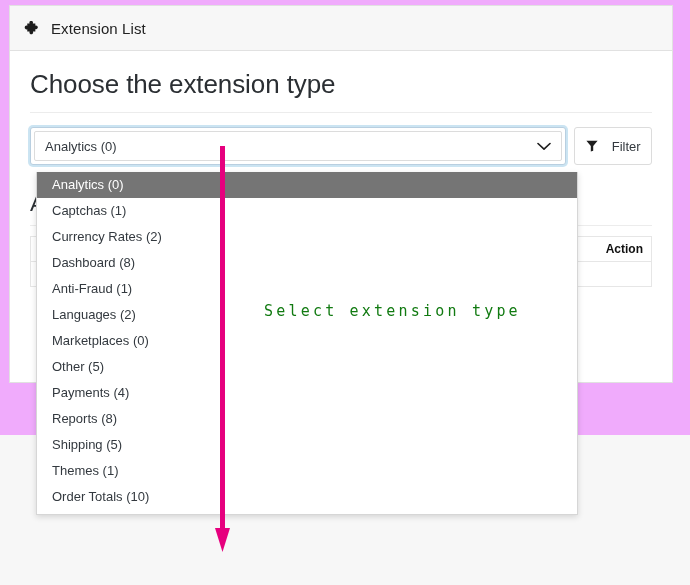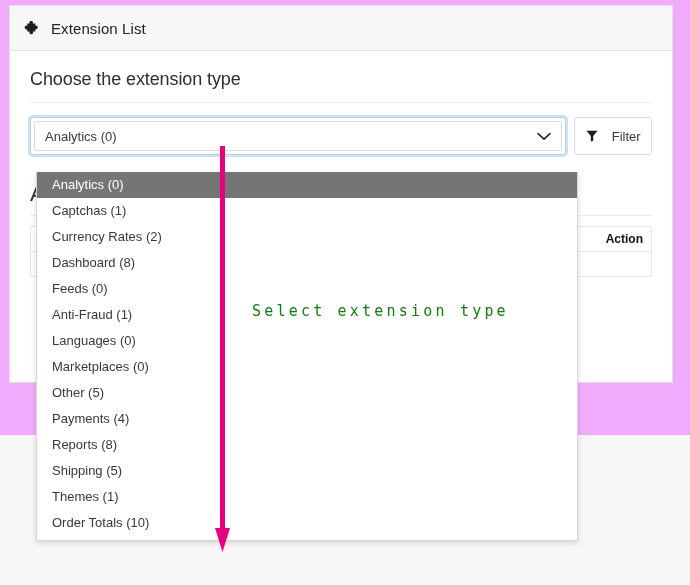--- a/index.html
+++ b/index.html
@@ -48,21 +48,21 @@
   }
 
   
   .card-body {
     padding: 18px 20px 0 20px;
     box-sizing: border-box;
     height: 331px;
     position: relative;
   }
   .section-title {
-    font-size: 18px;
+    font-size: 26px;
     font-weight: normal;
     color: #2b2f33;
     margin: 0 0 12px 0;
     letter-spacing: -0.1px;
   }
   .hr {
     border: 0;
     border-top: 1px solid #ececec;
     margin: 0 0 14px 0;
   }
@@ -187,21 +187,21 @@
     position: absolute;
     left: 214px;
     top: 144px;
     width: 20px;
     height: 414px;
     z-index: 60;
     pointer-events: none;
   }
   .annot-label {
     position: absolute;
-    left: 252px;
+    left: 264px;
     top: 302px;
     z-index: 61;
     font-family: "DejaVu Sans Mono", monospace;
     font-size: 15px;
     letter-spacing: 3.2px;
     color: #117a11;
     white-space: nowrap;
     pointer-events: none;
   }
 </style>
@@ -264,23 +264,22 @@
       </table>
 
     </div>
   </div>
 
   <div class="dropdown" id="dropdown-list">
       <div class="dd-option selected">Analytics (0)</div>
       <div class="dd-option">Captchas (1)</div>
       <div class="dd-option">Currency Rates (2)</div>
       <div class="dd-option">Dashboard (8)</div>
-      <div class="dd-option">Feeds (0)</div>
       <div class="dd-option">Anti-Fraud (1)</div>
-      <div class="dd-option">Languages (0)</div>
+      <div class="dd-option">Languages (2)</div>
       <div class="dd-option">Marketplaces (0)</div>
       <div class="dd-option">Other (5)</div>
       <div class="dd-option">Payments (4)</div>
       <div class="dd-option">Reports (8)</div>
       <div class="dd-option">Shipping (5)</div>
       <div class="dd-option">Themes (1)</div>
       <div class="dd-option">Order Totals (10)</div>
     </div>
 
   <svg class="annot-arrow" viewBox="0 0 20 414">

